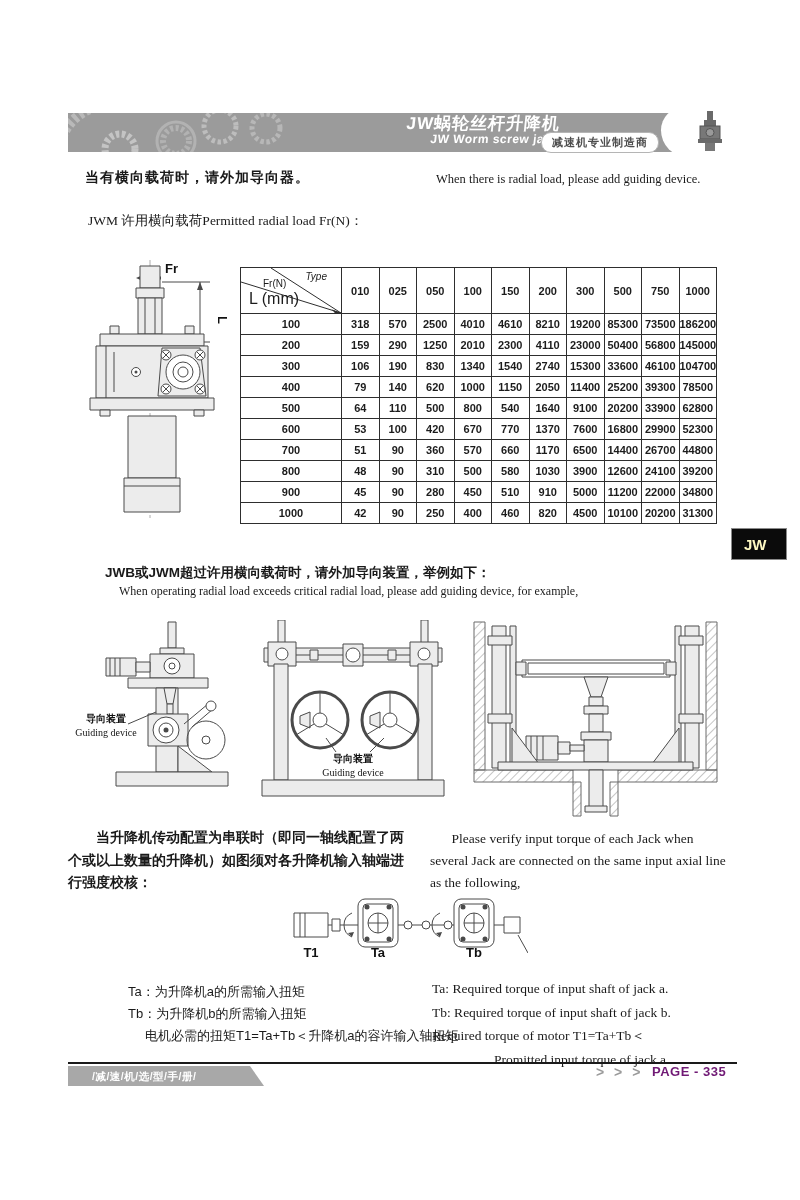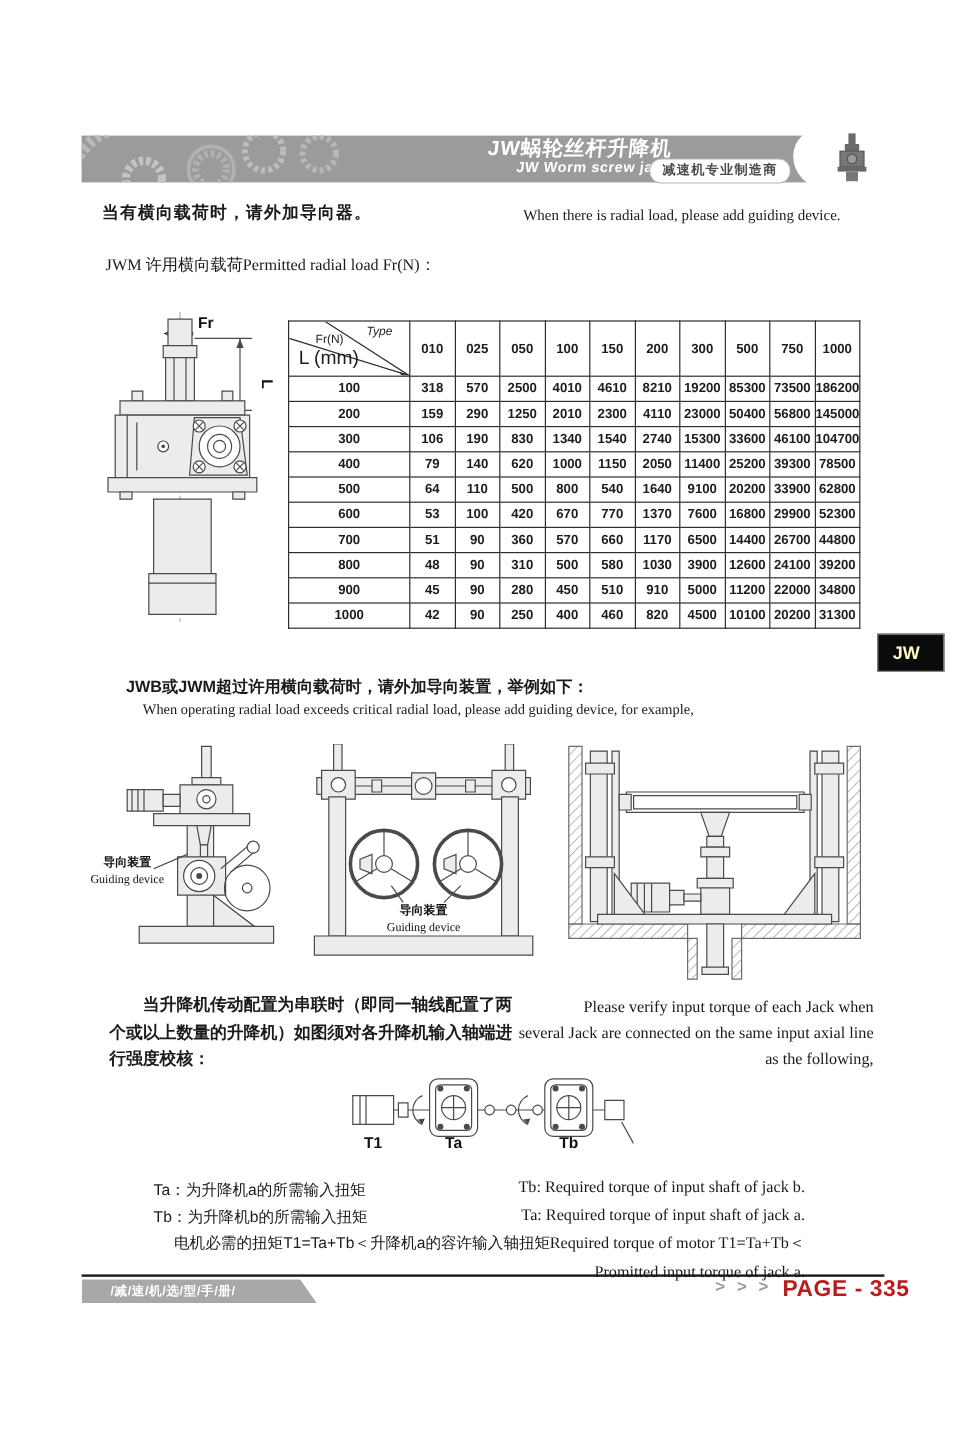--- a/index.html
+++ b/index.html
@@ -1,18 +1,18 @@
 <!DOCTYPE html>
 <html><head>
 <meta charset="utf-8">
 <style>
   html,body{margin:0;padding:0;background:#fff;}
   .page{position:relative;width:800px;height:1200px;background:#fff;overflow:hidden;
         font-family:"Liberation Sans",sans-serif;color:#1a1a1a;}
-  .en{font-family:"Liberation Serif",serif;text-align:right;}
+  .en{font-family:"Liberation Serif",serif;}
 
   
   .header-bar{position:absolute;left:68px;top:113px;width:669px;height:39px;background:#9b9b9b;overflow:visible;}
   .gears{position:absolute;left:0;top:0;width:260px;height:39px;overflow:hidden;}
   .hdr-titles{position:absolute;right:178px;top:1px;text-align:right;color:#fff;transform:skewX(-6deg);}
   .hdr-cn{font-size:17px;font-weight:bold;letter-spacing:1px;line-height:19px;}
   .hdr-en{font-size:12px;font-weight:bold;letter-spacing:.5px;line-height:13px;}
   .hdr-badge{position:absolute;right:78px;top:19px;width:116px;height:19px;background:#fff;border:1px solid #b5b5b5;
              border-radius:10px;font-size:11px;font-weight:bold;color:#4d4d4d;text-align:center;line-height:19px;letter-spacing:1px;}
   .hdr-blob{position:absolute;right:-4px;top:-6px;width:80px;height:50px;background:#fff;border-radius:26px 4px 4px 30px;}
@@ -47,37 +47,37 @@
 
   .illus{position:absolute;}
   .draw  *{vector-effect:non-scaling-stroke;}
   .ln{stroke:#4a4a4a;stroke-width:1;fill:none;}
   .fl{fill:#ececec;stroke:#4a4a4a;stroke-width:1;}
   .fw{fill:#ffffff;stroke:#4a4a4a;stroke-width:1;}
   .lbl-cn{font:bold 10px "Liberation Sans",sans-serif;fill:#111;}
   .lbl-en{font:10px "Liberation Serif",serif;fill:#111;}
   .dim{font:bold 13px "Liberation Sans",sans-serif;fill:#111;}
 
-  .serial-cn{position:absolute;left:68px;top:826px;width:338px;font-size:14px;font-weight:bold;line-height:22.5px;text-indent:2em;margin-left:23px;}
+  .serial-cn{position:absolute;left:68px;top:826px;width:338px;font-size:14px;font-weight:bold;line-height:22.5px;text-indent:2em;}
   .serial-en{position:absolute;left:430px;top:828px;width:298px;font-size:13.5px;line-height:22px;text-indent:1.6em;}
 
   .serial-svg{position:absolute;left:288px;top:893px;}
   .jack-lbl{font:bold 13px "Liberation Sans",sans-serif;fill:#111;text-anchor:middle;}
 
   .notes-cn{position:absolute;left:128px;top:981px;font-size:13px;line-height:22px;}
   .notes-cn .wrap3{width:322px;padding-left:17px;}
   .notes-en{position:absolute;left:432px;top:977px;font-size:13.5px;line-height:23.5px;}
   .notes-en .indent4{margin-left:62px;}
 
   .foot-line{position:absolute;left:68px;top:1062px;width:669px;height:2px;background:#1a1a1a;}
   .foot-bar{position:absolute;left:68px;top:1066px;width:196px;height:20px;background:#a8a8a8;
             clip-path:polygon(0 0,calc(100% - 14px) 0,100% 100%,0 100%);
             color:#fff;font-size:10.5px;font-weight:bold;letter-spacing:.5px;line-height:20px;padding-left:24px;box-sizing:border-box;}
   .foot-arrows{position:absolute;left:596px;top:1064px;color:#9a9a9a;font-size:14px;font-weight:bold;letter-spacing:3px;}
-  .foot-page{position:absolute;left:652px;top:1064px;color:#b91c1c;font-size:19px;font-weight:bold;letter-spacing:.5px;}
+  .foot-page{position:absolute;left:652px;top:1064px;color:#701a75;font-size:13px;font-weight:bold;letter-spacing:.5px;}
 </style>
 </head>
 <body>
 
 <div class="page">
 
   <div class="header-bar">
     <svg class="gears" viewBox="0 0 260 39">
       <path d="M-10 44 a52 52 0 0 1 52 -52" stroke="#b9b9b9" stroke-width="10" fill="none" stroke-dasharray="4 3"></path>
       <circle cx="52" cy="36" r="15" fill="none" stroke="#c4c4c4" stroke-width="7" stroke-dasharray="3.5 2.5"></circle>
@@ -451,22 +451,22 @@
     <text class="jack-lbl" x="90" y="64">Ta</text>
     <text class="jack-lbl" x="186" y="64">Tb</text>
   </svg>
 
   <div class="notes-cn">
     <div>Ta：为升降机a的所需输入扭矩</div>
     <div>Tb：为升降机b的所需输入扭矩</div>
     <div class="wrap3">电机必需的扭矩T1=Ta+Tb＜升降机a的容许输入轴扭矩</div>
   </div>
   <div class="notes-en en">
+    <div>Ta: Required torque of input shaft of jack a.</div>
     <div>Tb: Required torque of input shaft of jack b.</div>
-    <div>Ta: Required torque of input shaft of jack a.</div>
     <div>Required torque of motor T1=Ta+Tb＜</div>
     <div class="indent4">Promitted input torque of jack a.</div>
   </div>
 
   <div class="foot-line"></div>
   <div class="foot-bar">/减/速/机/选/型/手/册/</div>
   <div class="foot-arrows">&gt; &gt; &gt;</div>
   <div class="foot-page">PAGE - 335</div>
 
 </div>

